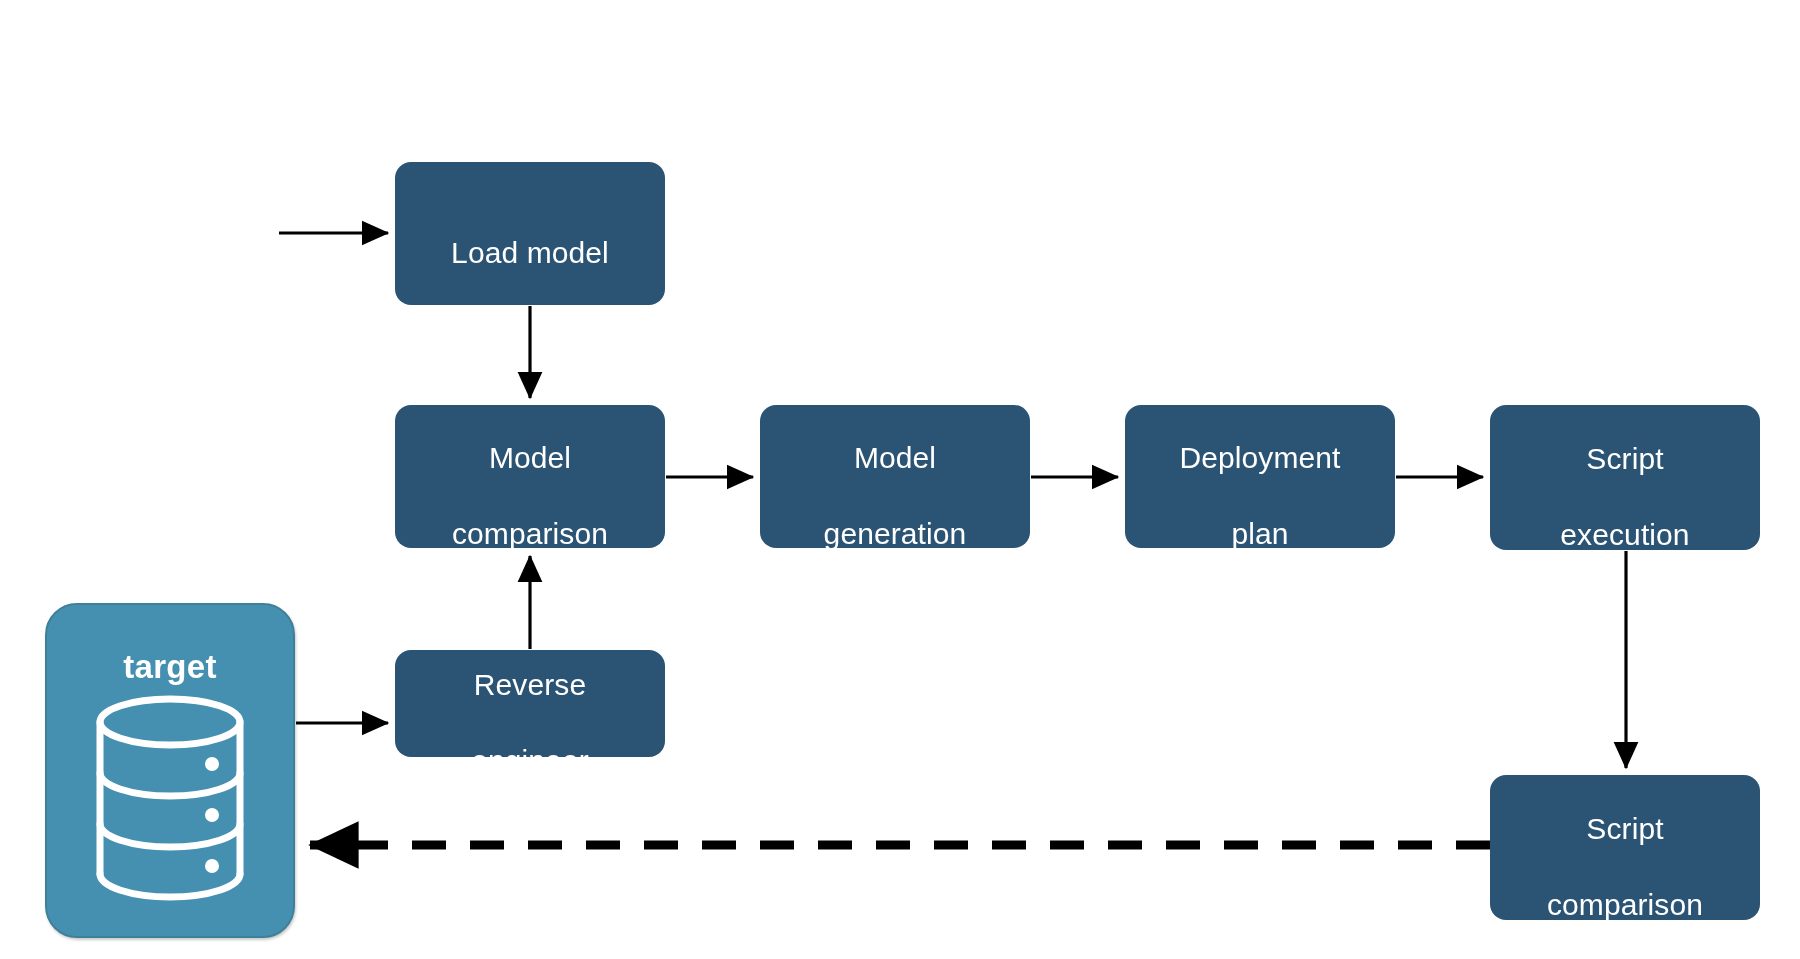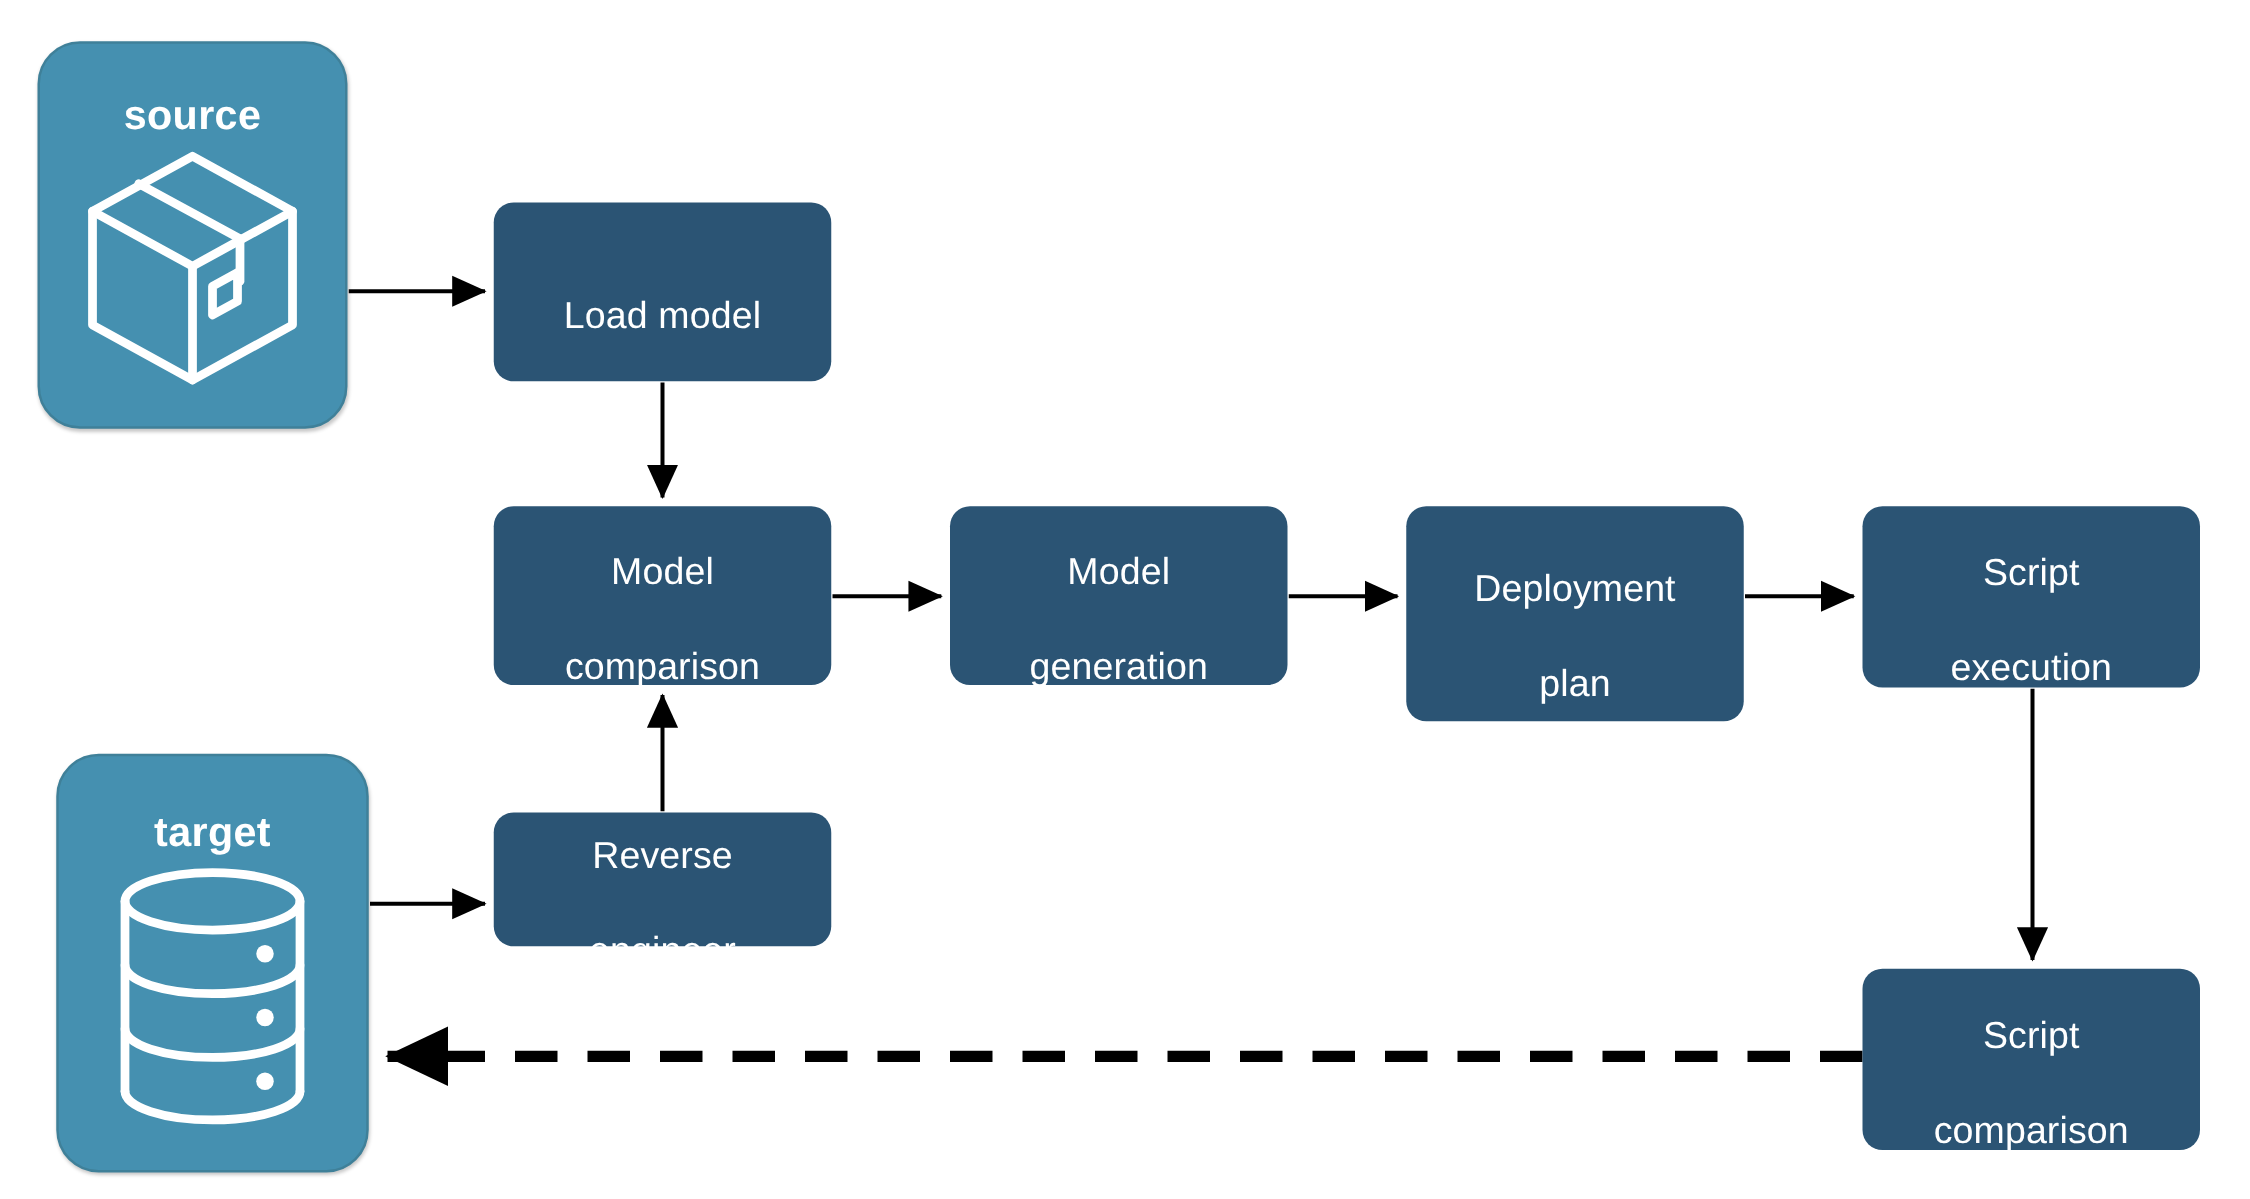--- a/index.html
+++ b/index.html
@@ -95,37 +95,22 @@
 
     <line x1="1031" y1="477" x2="1118" y2="477" stroke="#000000" stroke-width="3.2" marker-end="url(#arrowhead)"></line>
 
     <line x1="1396" y1="477" x2="1483" y2="477" stroke="#000000" stroke-width="3.2" marker-end="url(#arrowhead)"></line>
 
     <line x1="1626" y1="551" x2="1626" y2="768" stroke="#000000" stroke-width="3.2" marker-end="url(#arrowhead)"></line>
 
     <line x1="1490" y1="845" x2="310" y2="845" stroke="#000000" stroke-width="9" stroke-dasharray="34 24" marker-end="url(#arrowhead-fat)"></line>
   </svg>
 
-  <div class="node store" style="left:30px; top:33px; width:248px; height:310px;">
-    <div class="store-label">source</div>
-    <span class="store-icon">
-      <svg width="180" height="195" viewBox="0 0 180 195" xmlns="http://www.w3.org/2000/svg">
-        <g fill="none" stroke="#ffffff" stroke-width="7" stroke-linejoin="round" stroke-linecap="round">
-          <path d="M90 8 L170 52 L170 143 L90 187 L10 143 L10 52 Z"></path>
-          <path d="M10 52 L90 96 L170 52"></path>
-          <path d="M90 96 L90 187"></path>
-          <path d="M47 30 L128 74"></path>
-          <path d="M128 74 L128 108"></path>
-        </g>
-        <path d="M106 112 L126 101 L126 124 L106 135 Z" fill="none" stroke="#ffffff" stroke-width="7" stroke-linejoin="round"></path>
-      </svg>
-    </span>
-  </div>
 
-  <div class="node store" style="left:45px; top:603px; width:250px; height:335px;">
+  <div class="node store" style="left:45px; top:603px; width:250px; height:335px;border-radius:32px;">
     <div class="store-label">target</div>
     <span class="store-icon">
       <svg width="160" height="212" viewBox="0 0 160 212" xmlns="http://www.w3.org/2000/svg">
         <g fill="none" stroke="#ffffff" stroke-width="7" stroke-linejoin="round" stroke-linecap="round">
           <ellipse cx="80" cy="30" rx="70" ry="23"></ellipse>
           <path d="M10 30 L10 182"></path>
           <path d="M150 30 L150 182"></path>
           <path d="M10 182 A70 23 0 0 0 150 182"></path>
           <path d="M10 81 A70 23 0 0 0 150 81"></path>
           <path d="M10 132 A70 23 0 0 0 150 132"></path>
@@ -149,21 +134,21 @@
   <div class="node process" style="left:395px; top:650px; width:270px; height:107px;">
     <span class="proc-line">Reverse</span>
     <span class="proc-line">engineer</span>
   </div>
 
   <div class="node process" style="left:760px; top:405px; width:270px; height:143px;">
     <span class="proc-line">Model</span>
     <span class="proc-line">generation</span>
   </div>
 
-  <div class="node process" style="left:1125px; top:405px; width:270px; height:172px;">
+  <div class="node process" style="left:1125px; top:405px; width:270px; height:143px;">
     <span class="proc-line">Deployment</span>
     <span class="proc-line">plan</span>
   </div>
 
   <div class="node process" style="left:1490px; top:405px; width:270px; height:145px;">
     <span class="proc-line">Script</span>
     <span class="proc-line">execution</span>
   </div>
 
   <div class="node process" style="left:1490px; top:775px; width:270px; height:145px;">

